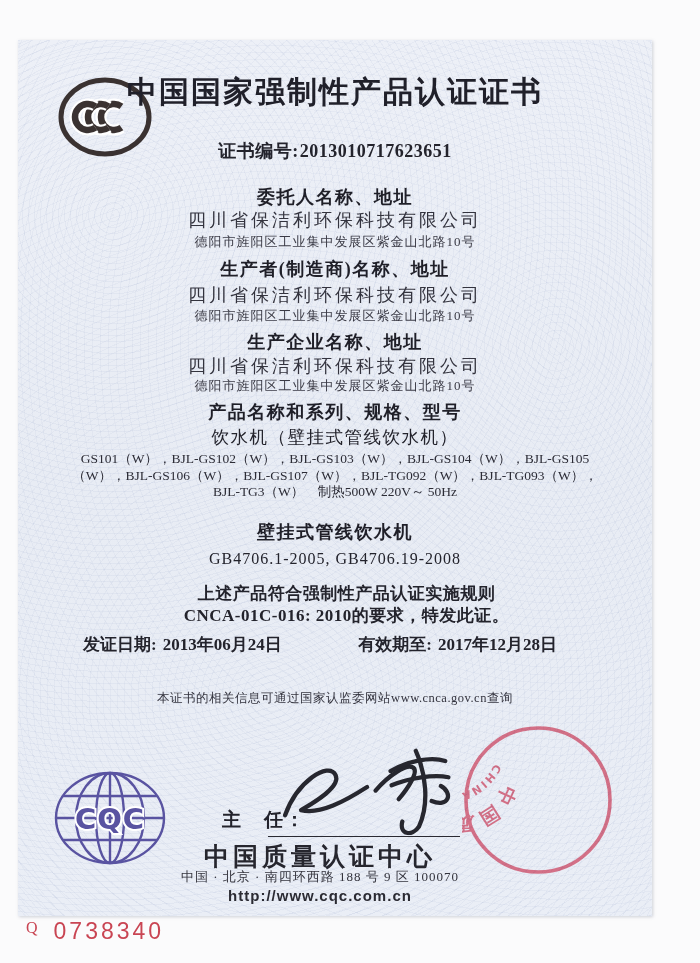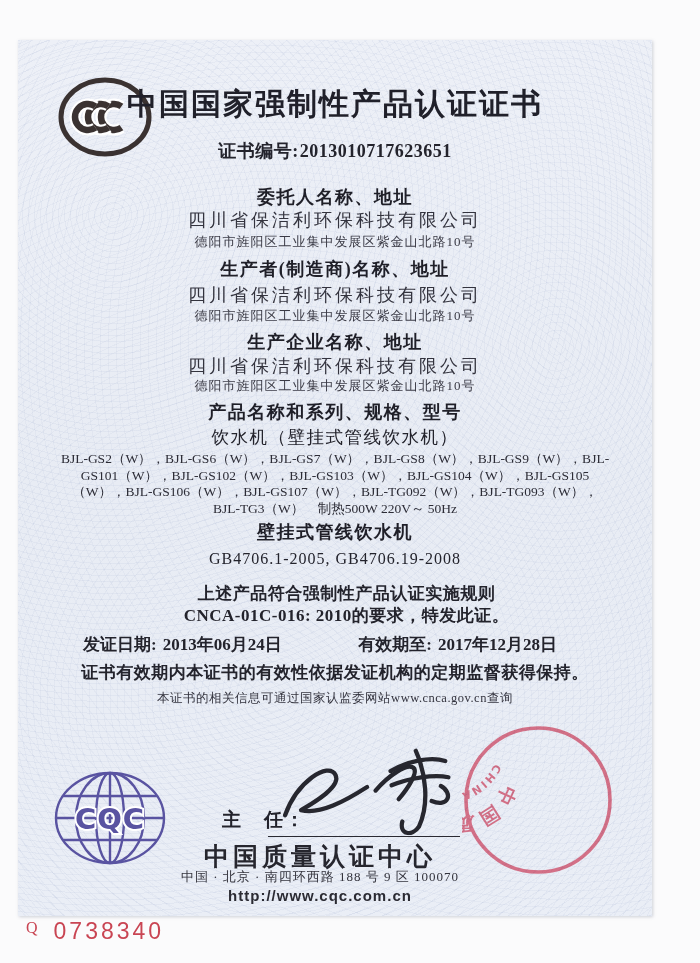--- a/index.html
+++ b/index.html
@@ -76,62 +76,60 @@
     <svg class="ccc-logo" viewBox="0 0 100 88" xmlns="http://www.w3.org/2000/svg">
       <ellipse cx="50" cy="44" rx="44" ry="37" fill="none" stroke="#3a3231" stroke-width="5"></ellipse>
       <path d="M 66.46,33.35 A 13,13 0 1 0 66.46,54.65" fill="none" stroke="#ffffff" stroke-width="11"></path>
       <path d="M 66.46,33.35 A 13,13 0 1 0 66.46,54.65" fill="none" stroke="#3a3231" stroke-width="6.5"></path>
       <path d="M 53.46,33.35 A 13,13 0 1 0 53.46,54.65" fill="none" stroke="#ffffff" stroke-width="11"></path>
       <path d="M 53.46,33.35 A 13,13 0 1 0 53.46,54.65" fill="none" stroke="#3a3231" stroke-width="6.5"></path>
       <path d="M 40.46,33.35 A 13,13 0 1 0 40.46,54.65" fill="none" stroke="#ffffff" stroke-width="11"></path>
       <path d="M 40.46,33.35 A 13,13 0 1 0 40.46,54.65" fill="none" stroke="#3a3231" stroke-width="6.5"></path>
     </svg>
 
-    <div class="title abs" style="top:44px">中国国家强制性产品认证证书</div>
+    <div class="title abs" style="top:32px">中国国家强制性产品认证证书</div>
     <div class="certno abs" style="top:100px">
       <span>证书编号:</span><span class="num">2013010717623651</span>
     </div>
 
     <div class="sec-h abs" style="top:146px">委托人名称、地址</div>
     <div class="co abs" style="top:169px">四川省保洁利环保科技有限公司</div>
     <div class="ad abs" style="top:194px">德阳市旌阳区工业集中发展区紫金山北路10号</div>
 
     <div class="sec-h abs" style="top:218px">生产者(制造商)名称、地址</div>
     <div class="co abs" style="top:244px">四川省保洁利环保科技有限公司</div>
     <div class="ad abs" style="top:268px">德阳市旌阳区工业集中发展区紫金山北路10号</div>
 
     <div class="sec-h abs" style="top:291px">生产企业名称、地址</div>
     <div class="co abs" style="top:315px">四川省保洁利环保科技有限公司</div>
     <div class="ad abs" style="top:338px">德阳市旌阳区工业集中发展区紫金山北路10号</div>
 
     <div class="sec-h abs" style="top:361px">产品名称和系列、规格、型号</div>
     <div class="pname abs" style="top:386px">饮水机（壁挂式管线饮水机）</div>
     <div class="models abs" style="top:411px;left:28px;right:28px">
-      <div>BJL-GS2（W），BJL-GS6（W），BJL-GS7（W），BJL-GS8（W），BJL-GS9（W），BJL-</div>
       <div>GS101（W），BJL-GS102（W），BJL-GS103（W），BJL-GS104（W），BJL-GS105</div>
       <div>（W），BJL-GS106（W），BJL-GS107（W），BJL-TG092（W），BJL-TG093（W），</div>
       <div>BJL-TG3（W）　制热500W 220V～ 50Hz</div>
     </div>
 
     <div class="sec-h abs" style="top:481px">壁挂式管线饮水机</div>
     <div class="stdval abs" style="top:509px">GB4706.1-2005, GB4706.19-2008</div>
 
     <div class="stmt abs" style="top:543px">上述产品符合强制性产品认证实施规则</div>
     <div class="stmt abs" style="top:565px">CNCA-01C-016: 2010的要求，特发此证。</div>
 
     <div class="dates abs" style="top:594px">
       <div>
         <span>发证日期:</span><span class="dv">2013年06月24日</span>
       </div>
       <div>
         <span>有效期至:</span><span class="dv">2017年12月28日</span>
       </div>
     </div>
 
-    <div class="v1 abs" style="top:622px">证书有效期内本证书的有效性依据发证机构的定期监督获得保持。</div>
     <div class="v2 abs" style="top:650px">本证书的相关信息可通过国家认监委网站www.cnca.gov.cn查询</div>
 
     <svg class="cqc-logo" viewBox="0 0 114 96" xmlns="http://www.w3.org/2000/svg">
       <g fill="none" stroke="#5953a1" stroke-width="2.4">
         <ellipse cx="57" cy="48" rx="54" ry="45"></ellipse>
         <ellipse cx="57" cy="48" rx="34" ry="45"></ellipse>
         <ellipse cx="57" cy="48" rx="14" ry="45"></ellipse>
         <line x1="57" y1="3" x2="57" y2="93"></line>
         <line x1="3" y1="48" x2="111" y2="48"></line>
         <line x1="10" y1="26" x2="104" y2="26"></line>

